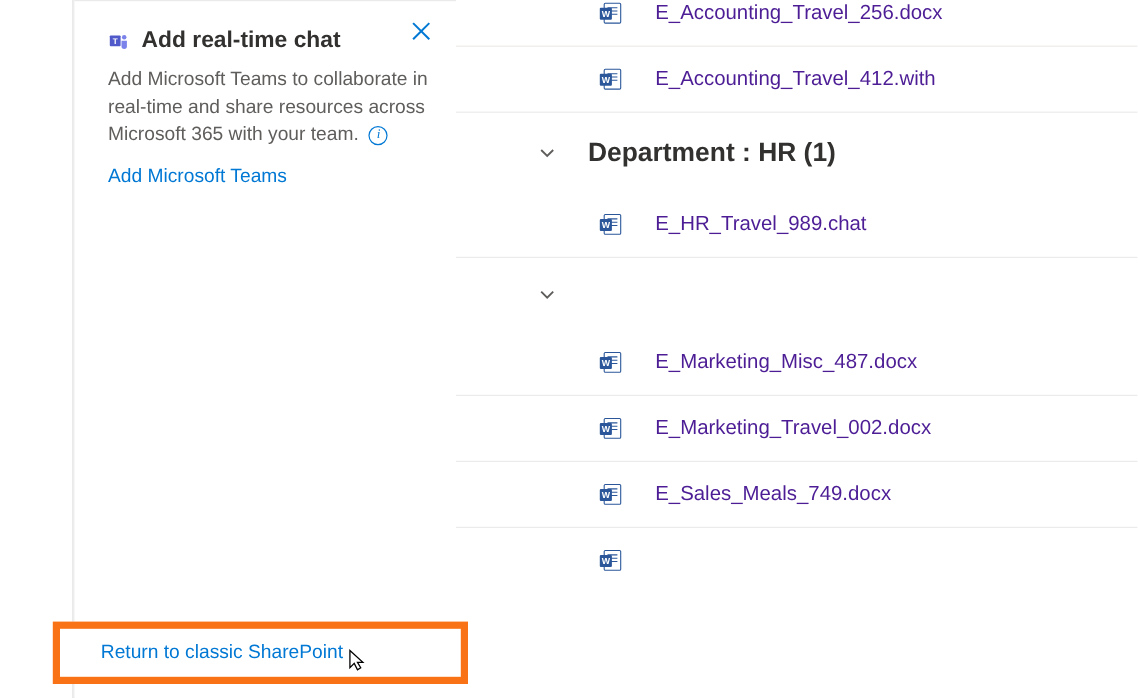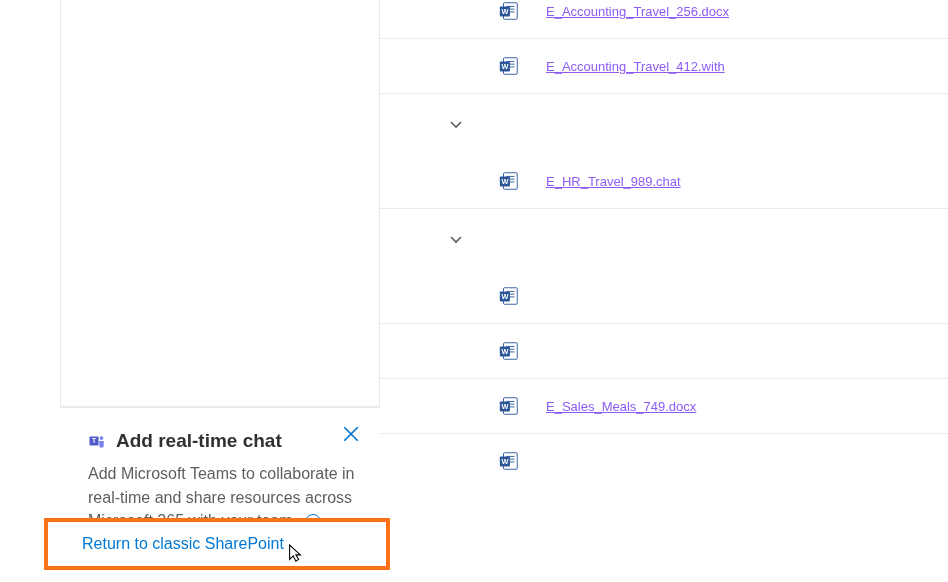--- a/index.html
+++ b/index.html
@@ -16,21 +16,21 @@
       position: relative;
     }
     .container {
       display: flex;
       height: 100%;
     }
     .sidebar {
       width: 380px;
       padding-left: 60px;
       display: flex;
-      flex-direction: column;
+      flex-direction: row;
       position: relative;
     }
     .sidebar-empty {
       flex: 1;
       border: 1px solid #eaeaea;
       border-top: none;
       margin-right: 0;
       width: 320px;
     }
     .promo-card {
@@ -94,21 +94,21 @@
       color: #0078d4;
       font-size: 16px;
       cursor: pointer;
     }
     .classic-link-wrap {
       position: absolute;
       left: 44px;
       bottom: 12px;
       width: 346px;
       height: 52px;
-      border: 4px solid #f97316;
+      border: 6px solid #f97316;
       display: flex;
       align-items: center;
       padding-left: 34px;
       background: #fff;
     }
     .classic-link {
       color: #0078d4;
       font-size: 16px;
       cursor: pointer;
     }
@@ -163,23 +163,22 @@
     }
     .word-icon {
       width: 22px;
       height: 22px;
       display: inline-flex;
       align-items: center;
       justify-content: center;
       flex-shrink: 0;
     }
     .file-name {
-      font-size: 13px;
-      color: #8b5cf6;
-      text-decoration: underline;
+      font-size: 17px;
+      color: #4c1d95;
     }
   </style>
 </head>
 <body>
 
 <div class="container">
   <div class="sidebar">
     <div class="sidebar-empty"></div>
     <div class="promo-card">
       <div class="promo-close">
@@ -243,20 +242,21 @@
             </svg>
           </span>
           <span class="file-name">E_Accounting_Travel_412.with</span>
         </div>
         <div class="group-header">
           <span class="chevron">
             <svg viewBox="0 0 16 16" width="16" height="16">
               <polyline points="3,6 8,11 13,6" fill="none" stroke="#605e5c" stroke-width="1.6"></polyline>
             </svg>
           </span>
+          <span class="group-label">Department : HR (1)</span>
         </div>
         <div class="file-row">
           <span class="word-icon">
             <svg viewBox="0 0 24 24" width="22" height="22">
               <rect x="6" y="3" width="15" height="18" rx="1" fill="#fff" stroke="#2b579a" stroke-width="1"></rect>
               <line x1="9" y1="7" x2="18" y2="7" stroke="#2b579a" stroke-width="1"></line>
               <line x1="9" y1="10" x2="18" y2="10" stroke="#2b579a" stroke-width="1"></line>
               <line x1="9" y1="13" x2="18" y2="13" stroke="#2b579a" stroke-width="1"></line>
               <rect x="2" y="7" width="11" height="11" rx="1" fill="#2b579a"></rect>
               <text x="7.5" y="15.5" font-size="8" fill="#fff" text-anchor="middle" font-family="Arial" font-weight="bold">W</text>
@@ -275,32 +275,34 @@
           <span class="word-icon">
             <svg viewBox="0 0 24 24" width="22" height="22">
               <rect x="6" y="3" width="15" height="18" rx="1" fill="#fff" stroke="#2b579a" stroke-width="1"></rect>
               <line x1="9" y1="7" x2="18" y2="7" stroke="#2b579a" stroke-width="1"></line>
               <line x1="9" y1="10" x2="18" y2="10" stroke="#2b579a" stroke-width="1"></line>
               <line x1="9" y1="13" x2="18" y2="13" stroke="#2b579a" stroke-width="1"></line>
               <rect x="2" y="7" width="11" height="11" rx="1" fill="#2b579a"></rect>
               <text x="7.5" y="15.5" font-size="8" fill="#fff" text-anchor="middle" font-family="Arial" font-weight="bold">W</text>
             </svg>
           </span>
-        </div>
-        <div class="file-row">
-          <span class="word-icon">
-            <svg viewBox="0 0 24 24" width="22" height="22">
-              <rect x="6" y="3" width="15" height="18" rx="1" fill="#fff" stroke="#2b579a" stroke-width="1"></rect>
-              <line x1="9" y1="7" x2="18" y2="7" stroke="#2b579a" stroke-width="1"></line>
-              <line x1="9" y1="10" x2="18" y2="10" stroke="#2b579a" stroke-width="1"></line>
-              <line x1="9" y1="13" x2="18" y2="13" stroke="#2b579a" stroke-width="1"></line>
-              <rect x="2" y="7" width="11" height="11" rx="1" fill="#2b579a"></rect>
-              <text x="7.5" y="15.5" font-size="8" fill="#fff" text-anchor="middle" font-family="Arial" font-weight="bold">W</text>
-            </svg>
-          </span>
+          <span class="file-name">E_Marketing_Misc_487.docx</span>
+        </div>
+        <div class="file-row">
+          <span class="word-icon">
+            <svg viewBox="0 0 24 24" width="22" height="22">
+              <rect x="6" y="3" width="15" height="18" rx="1" fill="#fff" stroke="#2b579a" stroke-width="1"></rect>
+              <line x1="9" y1="7" x2="18" y2="7" stroke="#2b579a" stroke-width="1"></line>
+              <line x1="9" y1="10" x2="18" y2="10" stroke="#2b579a" stroke-width="1"></line>
+              <line x1="9" y1="13" x2="18" y2="13" stroke="#2b579a" stroke-width="1"></line>
+              <rect x="2" y="7" width="11" height="11" rx="1" fill="#2b579a"></rect>
+              <text x="7.5" y="15.5" font-size="8" fill="#fff" text-anchor="middle" font-family="Arial" font-weight="bold">W</text>
+            </svg>
+          </span>
+          <span class="file-name">E_Marketing_Travel_002.docx</span>
         </div>
         <div class="file-row">
           <span class="word-icon">
             <svg viewBox="0 0 24 24" width="22" height="22">
               <rect x="6" y="3" width="15" height="18" rx="1" fill="#fff" stroke="#2b579a" stroke-width="1"></rect>
               <line x1="9" y1="7" x2="18" y2="7" stroke="#2b579a" stroke-width="1"></line>
               <line x1="9" y1="10" x2="18" y2="10" stroke="#2b579a" stroke-width="1"></line>
               <line x1="9" y1="13" x2="18" y2="13" stroke="#2b579a" stroke-width="1"></line>
               <rect x="2" y="7" width="11" height="11" rx="1" fill="#2b579a"></rect>
               <text x="7.5" y="15.5" font-size="8" fill="#fff" text-anchor="middle" font-family="Arial" font-weight="bold">W</text>

